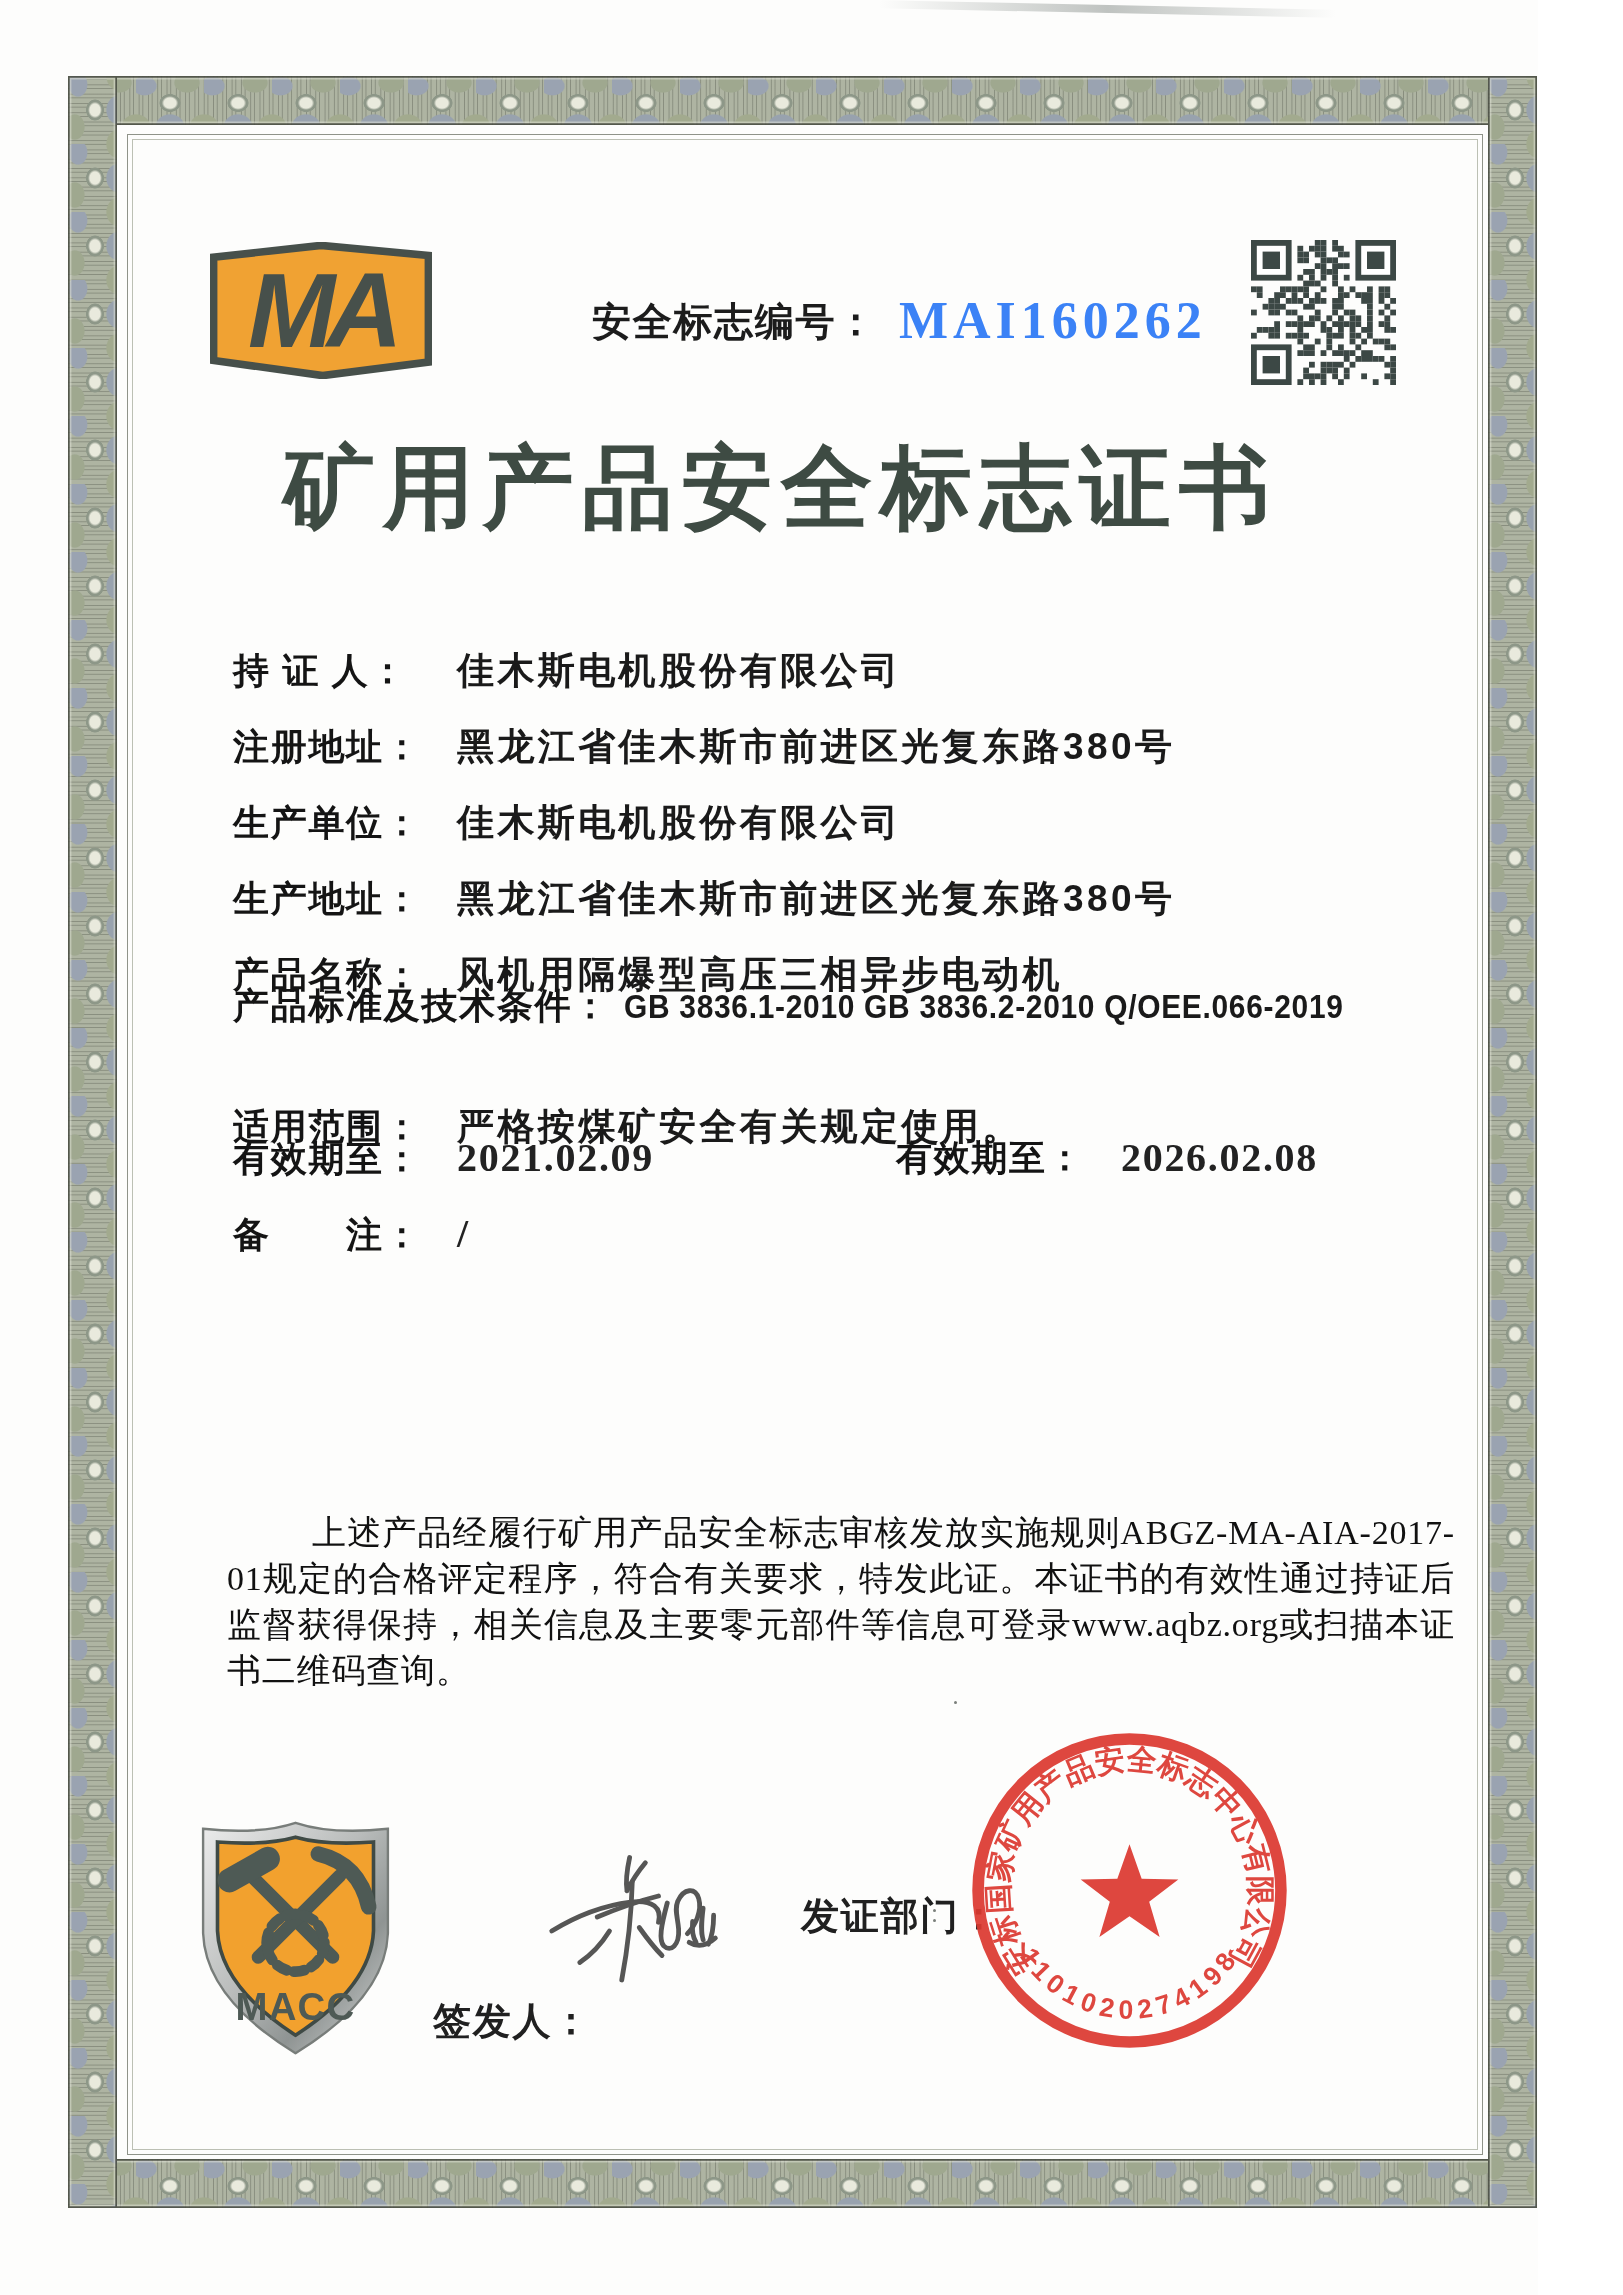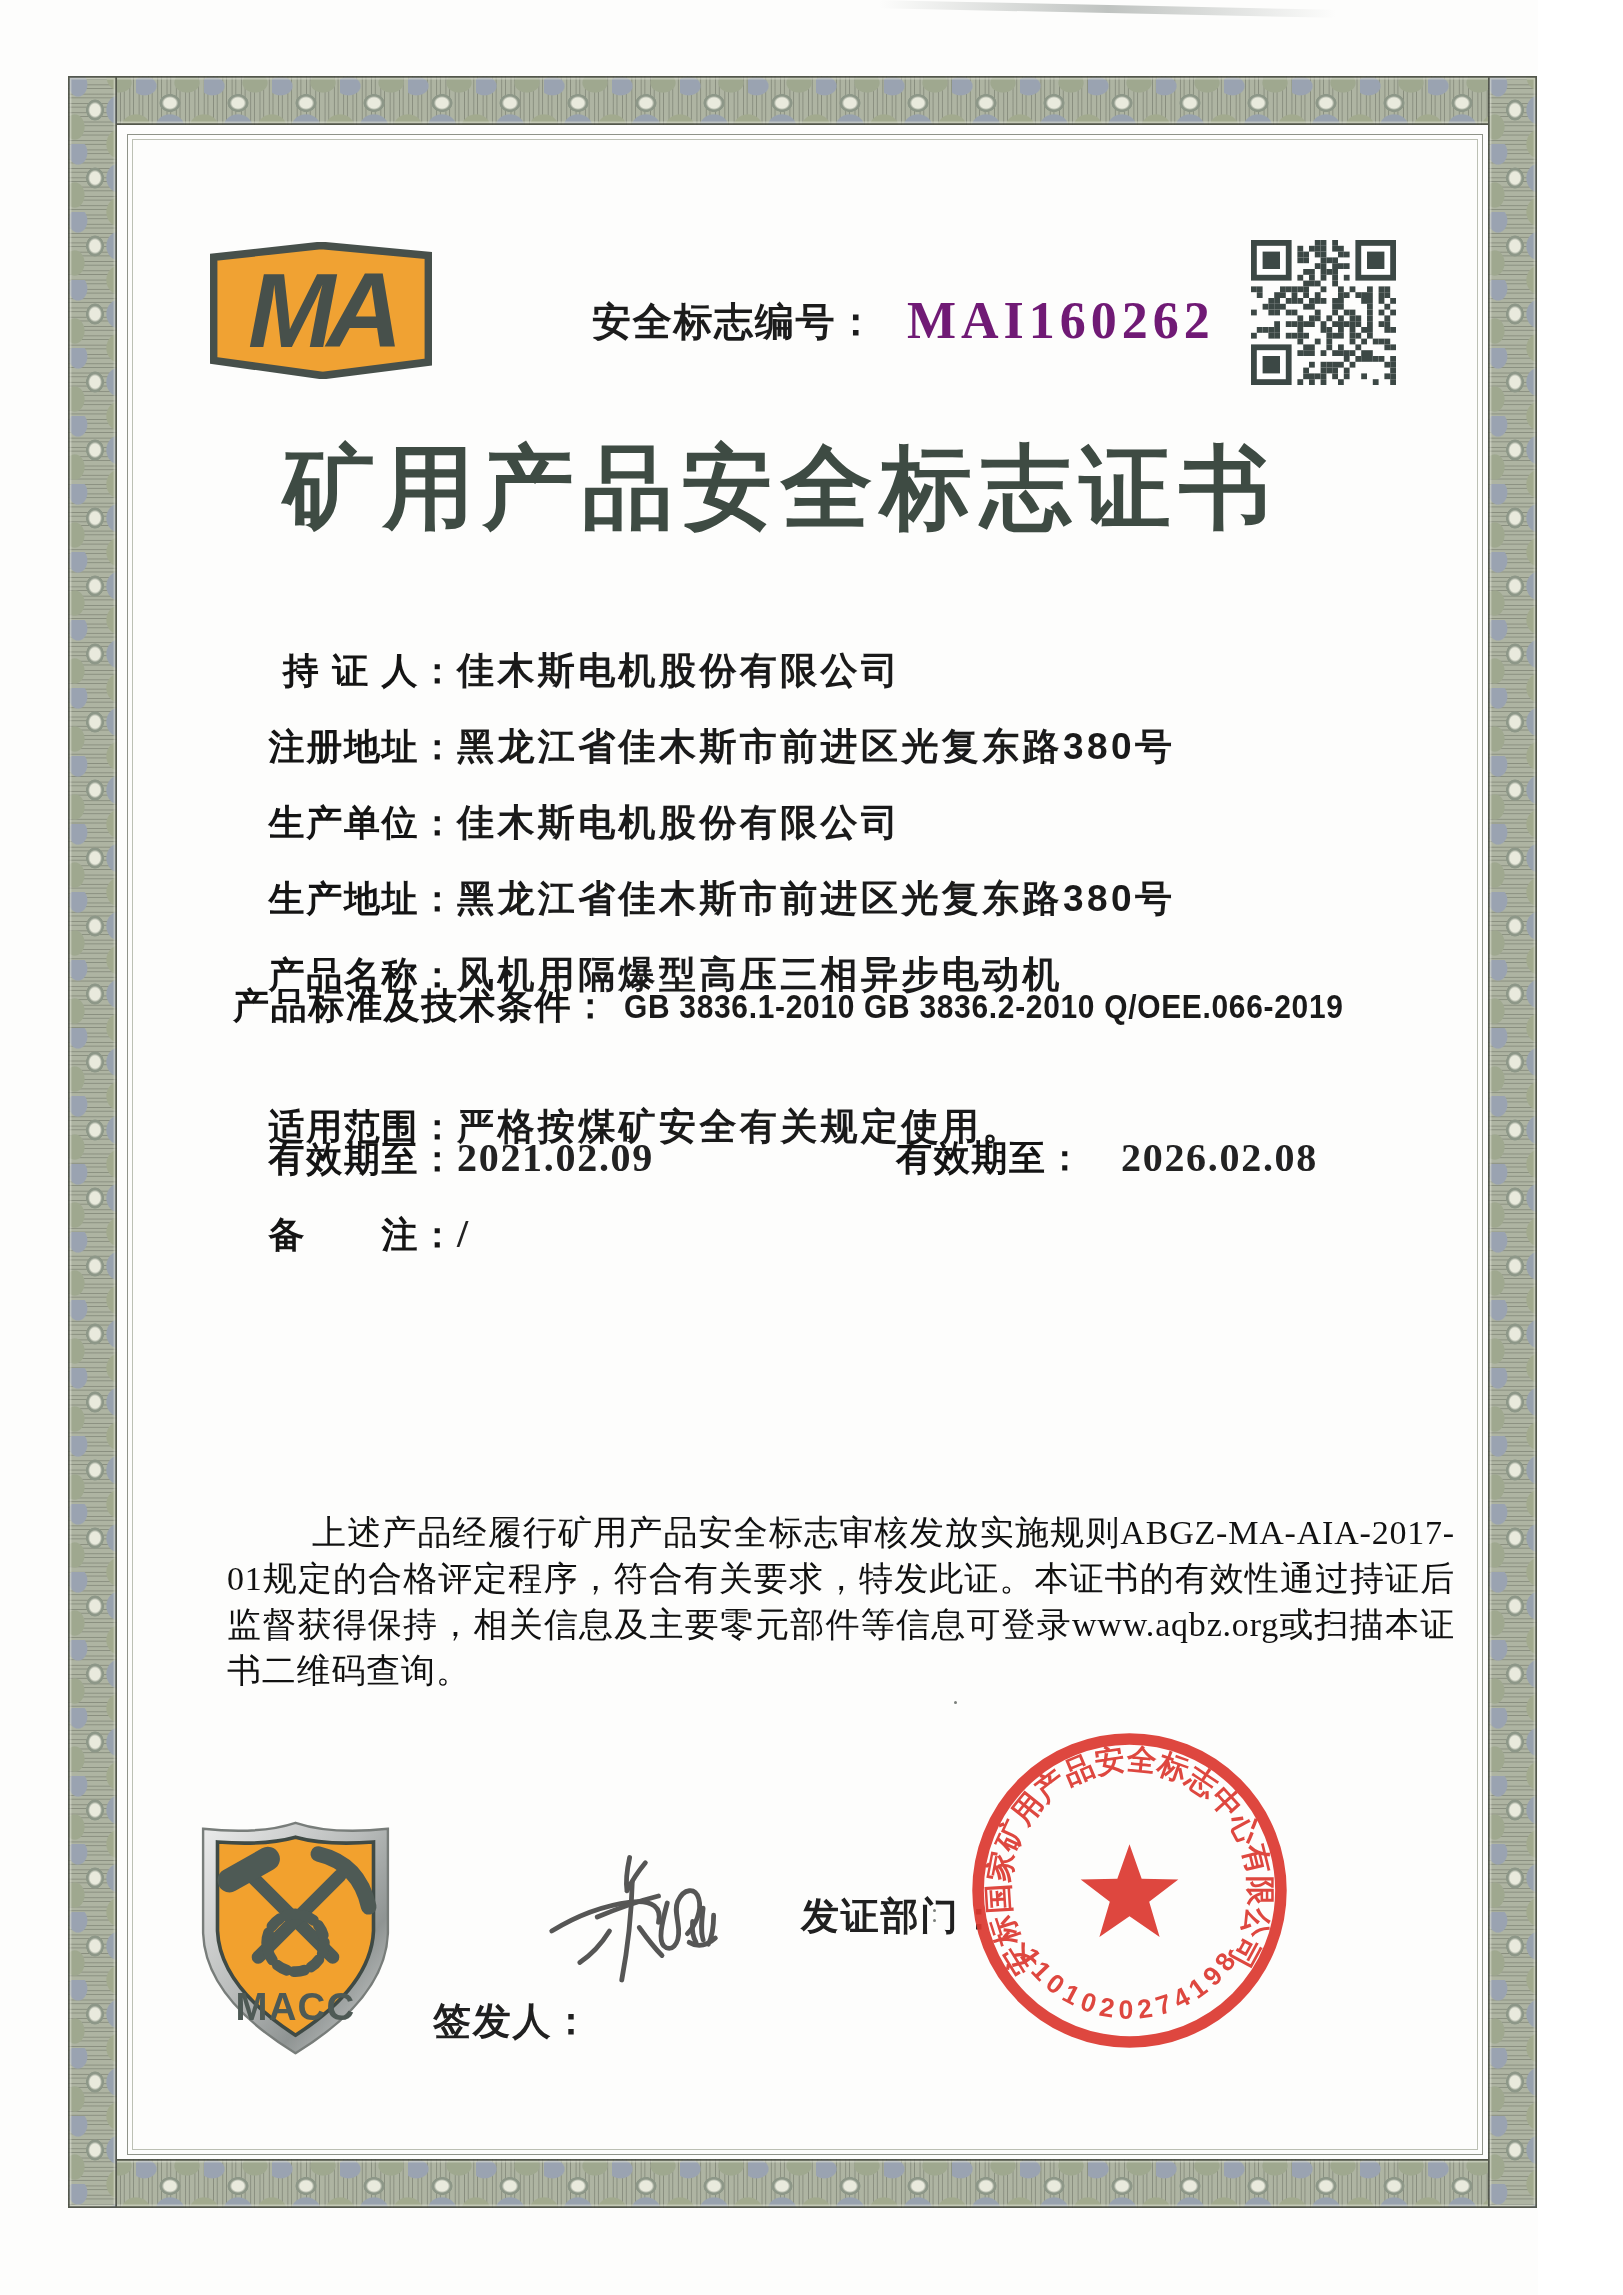--- a/index.html
+++ b/index.html
@@ -29,26 +29,26 @@
   #band-top{left:68px;top:76px;width:1469px;height:49px;}
   #band-bottom{left:68px;top:2159px;width:1469px;height:49px;}
   #band-left{left:68px;top:76px;width:49px;height:2132px;}
   #band-right{left:1488px;top:76px;width:49px;height:2132px;}
   #inner-frame{position:absolute;left:127px;top:134px;width:1354px;height:2019px;
       border:1.7px solid #8f9389;outline:0.8px solid #bcc0b4;outline-offset:-6.8px;}
   
   #safety-line{position:absolute;left:592px;top:291px;white-space:nowrap;}
   #safety-line .lab{font-weight:700;font-size:39px;color:#1c1c1c;letter-spacing:1.7px;}
   #safety-line .num{font-family:"Liberation Serif",serif;font-weight:600;font-size:52px;
-      color:#701a75;letter-spacing:5px;margin-left:30px;vertical-align:-3.4px;}
+      color:#3b82f6;letter-spacing:5px;margin-left:22px;vertical-align:-3.4px;}
   #cert-title{position:absolute;left:12px;top:427px;width:100%;text-align:center;
       font-family:"Liberation Serif",serif;font-weight:800;font-size:91px;color:#3e4b43;
       letter-spacing:8.5px;}
   
-  #fields{position:absolute;left:233px;top:602px;width:1218px;text-align:right;}
+  #fields{position:absolute;left:233px;top:602px;width:1218px;}
   .row{position:relative;display:flex;align-items:baseline;height:76px;}
   .row .lbl{font-weight:700;font-size:36px;color:#141414;min-width:224px;letter-spacing:1.7px;
       white-space:nowrap;}
   .row.wide .lbl{min-width:0;margin-right:13.5px;font-family:Liberation Serif, serif;}
   .val{white-space:nowrap;}
   .val-cjk{font-weight:700;font-size:37px;color:#1a1a1a;letter-spacing:3.4px;margin-top:44px;}
   .val-date{font-family:"Liberation Serif",serif;font-weight:600;font-size:40px;color:#222;
       letter-spacing:1.7px;}
   .val-code{font-weight:700;font-size:34px;color:#1a1a1a;letter-spacing:0.8px;
       transform:scaleX(.88);transform-origin:left center;display:inline-block;}

